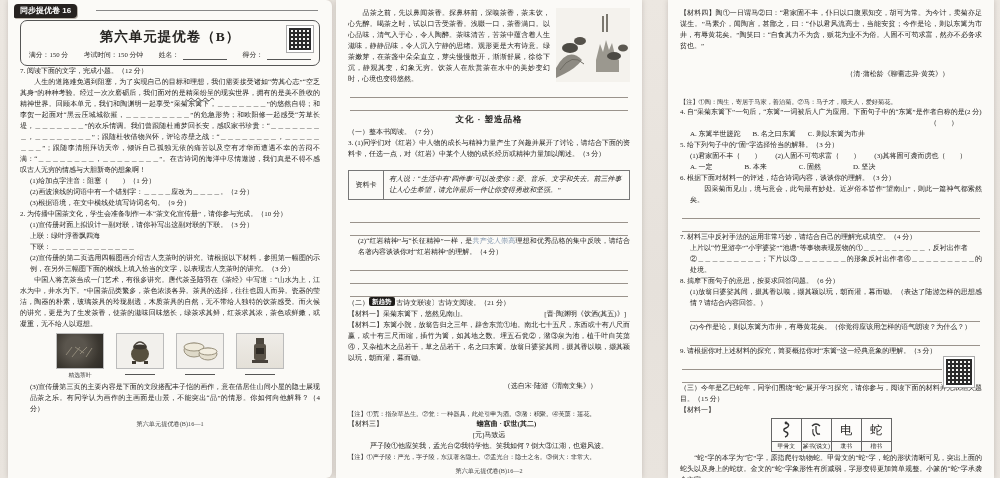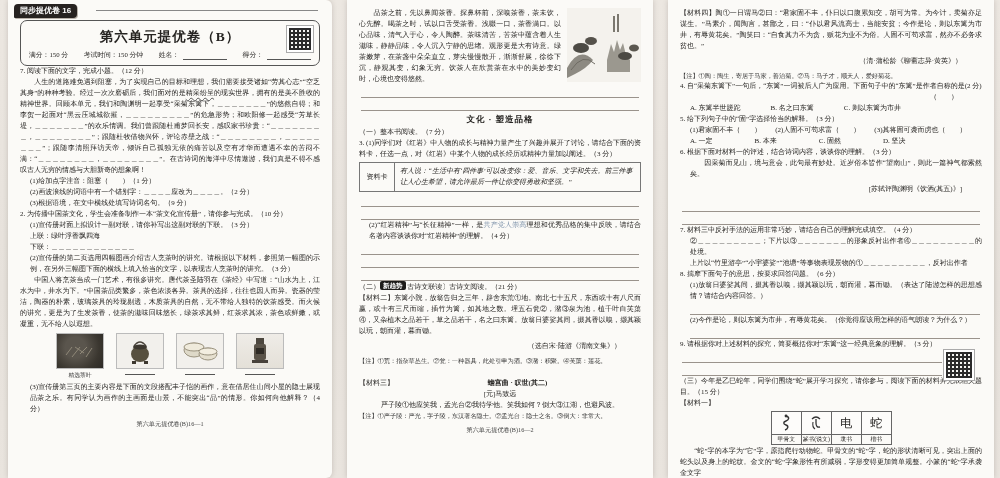--- a/index.html
+++ b/index.html
@@ -3,28 +3,28 @@
 <meta charset="utf-8">
 <style>
   html,body{margin:0;padding:0;}
   body{width:1000px;height:478px;background:#e7e2dc;font-family:"Liberation Serif","DejaVu Serif",serif;color:#262422;}
   .sheet{position:relative;width:1000px;height:478px;overflow:hidden;
          background:linear-gradient(180deg,#ece7e1 0%,#e6e1db 60%,#e9e4de 100%);}
   .page{position:absolute;top:0;height:478px;background:#fbfaf7;box-sizing:border-box;
         box-shadow:0 0 5px rgba(90,80,70,.25);padding:8px 12px 4px 12px;
         font-size:7px;line-height:11px;}
   #page-1{left:8px;width:324px;border-radius:0 6px 6px 0;}
-  #page-2{left:347px;width:306px;}
+  #page-2{left:336px;width:306px;}
   #page-3{left:668px;width:326px;}
   .p{text-align:justify;margin:0;}
   .q{margin:0;text-align:justify;}
   .hang{padding-left:10px;text-indent:-10px;}
   .sub{margin:0 0 0 10px;text-align:justify;}
   .section-title{text-align:center;font-weight:bold;font-size:8.5px;margin:3px 0 2px 0;letter-spacing:1px;}
-  .src{text-align:right;padding-right:16px;margin:4px;}
+  .src{text-align:right;padding-right:16px;margin:17px;}
   .ctr{text-align:center;margin:0;}
   .note{font-size:6.2px;line-height:10px;margin:0;color:#333;}
   .footer{text-align:center;font-size:6.2px;margin-top:3px;color:#444;}
   .ansline{border-bottom:.5px solid #9a938c;height:12px;margin:0 2px;}
   .ansline.short{margin-left:10px;}
   .wavy{text-decoration:underline wavy #555 .5px;text-underline-offset:1.5px;}
   .colored{color:#7f93ab;}
   .blank-inline{display:inline-block;width:44px;border-bottom:.6px solid #555;height:7px;}
 
   
@@ -51,31 +51,31 @@
   .photo.lite{background:#f2f0ec;}
   .photo.framed{background:linear-gradient(#efece7,#e4e0d8);}
   .imgcap{font-size:5.8px;margin-top:1px;color:#333;}
   .imgline{width:30px;border-bottom:.6px solid #555;height:5px;}
 
   
   .paintwrap{float:right;width:74px;height:74px;margin:0 0 2px 6px;position:relative;background:#f3f1ec;}
   .clearfix::after{content:"";display:block;clear:both;}
 
   
-  .cardtbl{display:flex;border:.7px solid #777;margin:2px 0;}
+  .cardtbl{display:flex;border:.7px solid #777;margin:10px 0;}
   .cardtbl .lbl{width:34px;display:flex;align-items:center;justify-content:center;border-right:.7px solid #777;font-size:7px;}
   .cardtbl .txt{flex:1;padding:3px 5px;font-family:"Liberation Serif",serif;font-style:italic;}
 
   
   .chip{display:inline-block;background:#1e1c1a;color:#fff;font-family:"Liberation Sans",sans-serif;
         font-weight:bold;font-size:6.5px;line-height:9px;padding:0 3px;border-radius:2px;vertical-align:1px;}
 
   
-  .optrow{display:flex;gap:30px;margin:0 0 0 10px;}
-  .optrow2{display:flex;gap:42px;margin:0 0 0 10px;align-items:flex-end;}
+  .optrow{display:flex;gap:12px;margin:0 0 0 10px;}
+  .optrow2{display:flex;gap:32px;margin:0 0 0 10px;align-items:flex-end;}
 
   
   .glyphtbl{display:flex;justify-content:center;gap:0;margin:2px 0 1px 0;}
   .gcell{width:30px;text-align:center;}
   .gbox{height:22px;border:.6px solid #666;margin-right:-0.6px;display:flex;align-items:center;justify-content:center;background:#fdfcfa;}
   .glabel{font-size:5.8px;line-height:9px;border:.6px solid #666;border-top:none;margin-right:-0.6px;}
   .gchar{font-size:12px;line-height:12px;}
   .qr.side{position:absolute;width:26px;height:26px;right:8px;}
   .parenright{text-align:right;padding-right:24px;margin:0;}
 </style>
@@ -208,27 +208,28 @@
     <div class="ansline"></div>
 
     <p class="sub"><span>(2)“红岩精神”与“长征精神”一样，是</span><span class="colored">共产党人崇高</span><span>理想和优秀品格的集中反映，请结合名著内容谈谈你对“红岩精神”的理解。（4 分）</span></p>
 
     <div class="ansline"></div>
     <div class="ansline"></div>
     <div class="ansline"></div>
 
     <p class="q"><span>（二）</span><span class="chip">新趋势</span> <span>古诗文联读〕</span><span>古诗文阅读。（21 分）</span></p>
 
+    <p class="q"><span>【材料一】采菊东篱下，悠然见南山。</span><span style="float:right;padding-right:4px;">[晋·陶渊明《饮酒(其五)》]</span></p>
     <p class="p">【材料二】东篱小院，放翁告归之三年，辟舍东荒①地。南北七十五尺，东西或十有八尺而赢，或十有三尺而缩，插竹为篱，如其地之数。埋五石瓮②，潴③泉为池，植千叶白芙蕖④，又杂植木之品若干，草之品若干，名之曰东篱。放翁日婆娑其间，掇其香以嗅，撷其颖以玩，朝而灌，暮而锄。</p>
     <p class="src">（选自宋·陆游《渭南文集》）</p>
     <p class="note">【注】①荒：指杂草丛生。②瓮：一种器具，此处引申为酒。③潴：积聚。④芙蕖：莲花。</p>
 
     <p class="q">
         <span style="float:left">【材料三】</span>
-        <span style="display:block;text-align:center;font-weight:bold;margin-top:12px;">蟾宫曲 · 叹世(其二)</span>
+        <span style="display:block;text-align:center;font-weight:bold;">蟾宫曲 · 叹世(其二)</span>
       </p>
     <p class="ctr">[元]马致远</p>
     <p class="ctr">严子陵①他应笑我，孟光台②我待学他。笑我如何？倒大③江湖，也避风波。</p>
     <p class="note">【注】①严子陵：严光，字子陵，东汉著名隐士。②孟光台：隐士之名。③倒大：非常大。</p>
 
     <div class="footer">第六单元提优卷(B)16—2</div>
   </div>
 
   <div class="page" id="page-3">
     <p class="p">【材料四】陶①一日谓马②曰：“君家固不丰，仆日以口腹累知交，胡可为常。为今计，卖菊亦足谋生。”马素介，闻陶言，甚鄙之，曰：“仆以君风流高士，当能安贫；今作是论，则以东篱为市井，有辱黄花矣。”陶笑曰：“自食其力不为贪，贩花为业不为俗。人固不可苟求富，然亦不必务求贫也。”</p>
@@ -247,27 +248,26 @@
     <p class="sub">(1)君家固不丰（　　）　　(2)人固不可苟求富（　　）　　(3)其将固可袭而虏也（　　）</p>
     <div class="optrow2">
       <span>A. 一定</span>
       <span>B. 本来</span>
       <span>C. 固然</span>
       <span>D. 坚决</span>
     </div>
 
     <p class="q">6. 根据下面对材料一的评述，结合诗词内容，谈谈你的理解。（3 分）</p>
     <p class="p" style="margin-left:10px;">　　因采菊而见山，境与意会，此句最有妙处。近岁俗本皆作“望南山”，则此一篇神气都索然矣。</p>
-    <p class="src">[苏轼评陶渊明《饮酒(其五)》]</p>
     <div class="ansline"></div>
     <div class="ansline"></div>
 
     <p class="q">7. 材料三中反衬手法的运用非常巧妙，请结合自己的理解完成填空。（4 分）</p>
+    <p class="sub">上片以“竹里游亭”“小宇婆娑”“池塘”等事物表现景物的①＿＿＿＿＿＿＿＿＿，反衬出作者</p>
     <p class="sub">②＿＿＿＿＿＿＿＿＿；下片以③＿＿＿＿＿＿＿的形象反衬出作者④＿＿＿＿＿＿＿＿＿的处境。</p>
-    <p class="sub">上片以“竹里游亭”“小宇婆娑”“池塘”等事物表现景物的①＿＿＿＿＿＿＿＿＿，反衬出作者</p>
 
     <p class="q">8. 揣摩下面句子的意思，按要求回答问题。（6 分）</p>
     <p class="sub">(1)放翁日婆娑其间，掇其香以嗅，撷其颖以玩，朝而灌，暮而锄。（表达了陆游怎样的思想感情？请结合内容回答。）</p>
     <div class="ansline short"></div>
     <p class="sub">(2)今作是论，则以东篱为市井，有辱黄花矣。（你觉得应该用怎样的语气朗读？为什么？）</p>
     <div class="ansline short"></div>
 
     <p class="q">9. 请根据你对上述材料的探究，简要概括你对“东篱”这一经典意象的理解。（3 分）</p>
     <div style="position:relative;">
       <div class="qr side" style="top:0;"></div>

